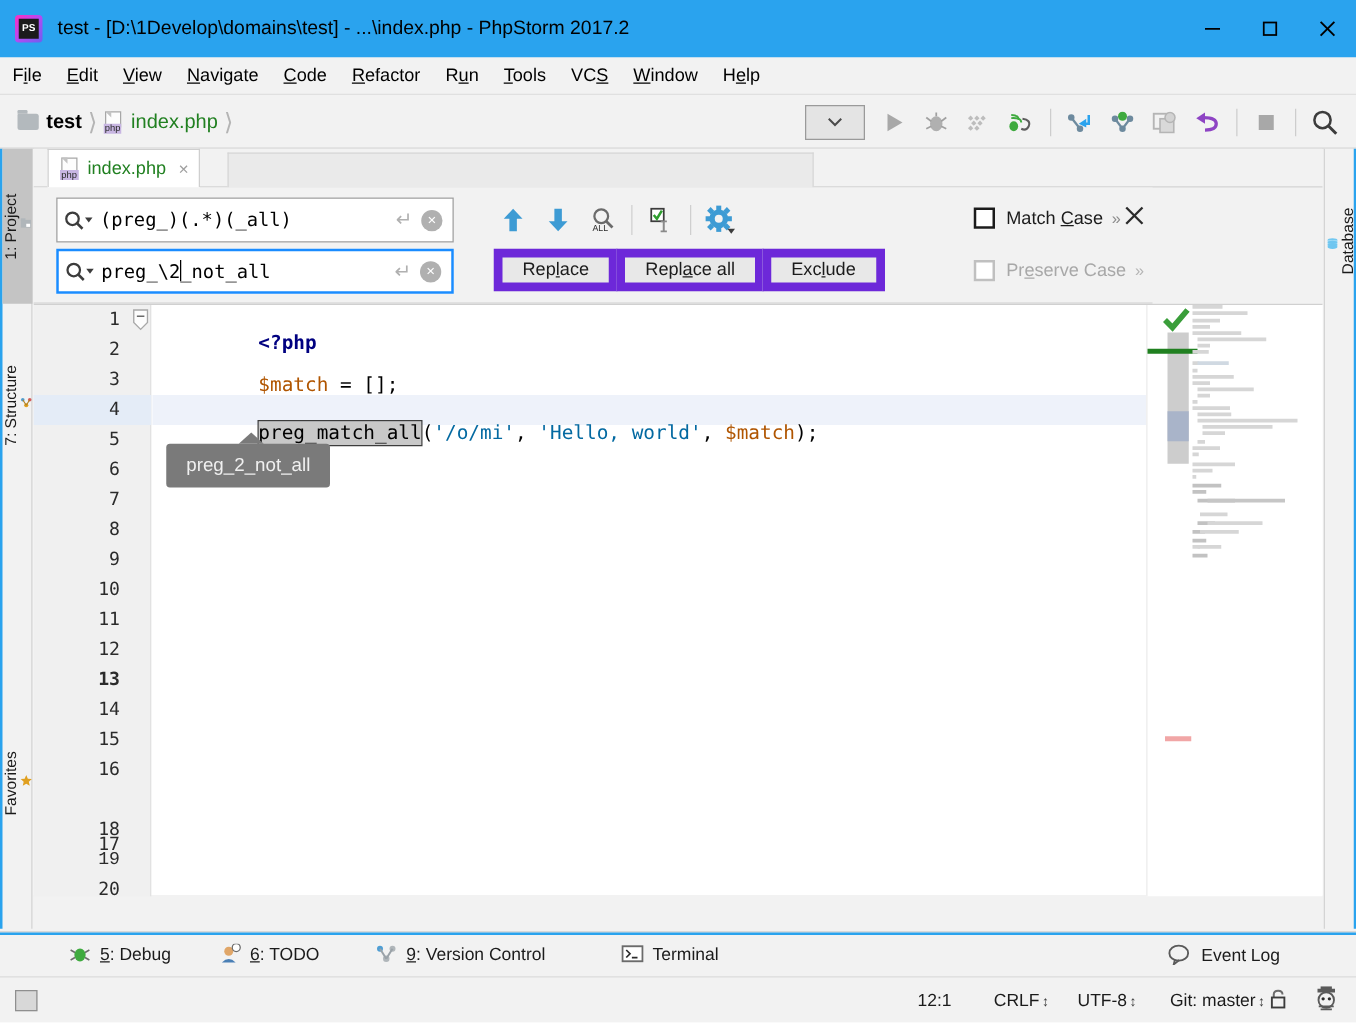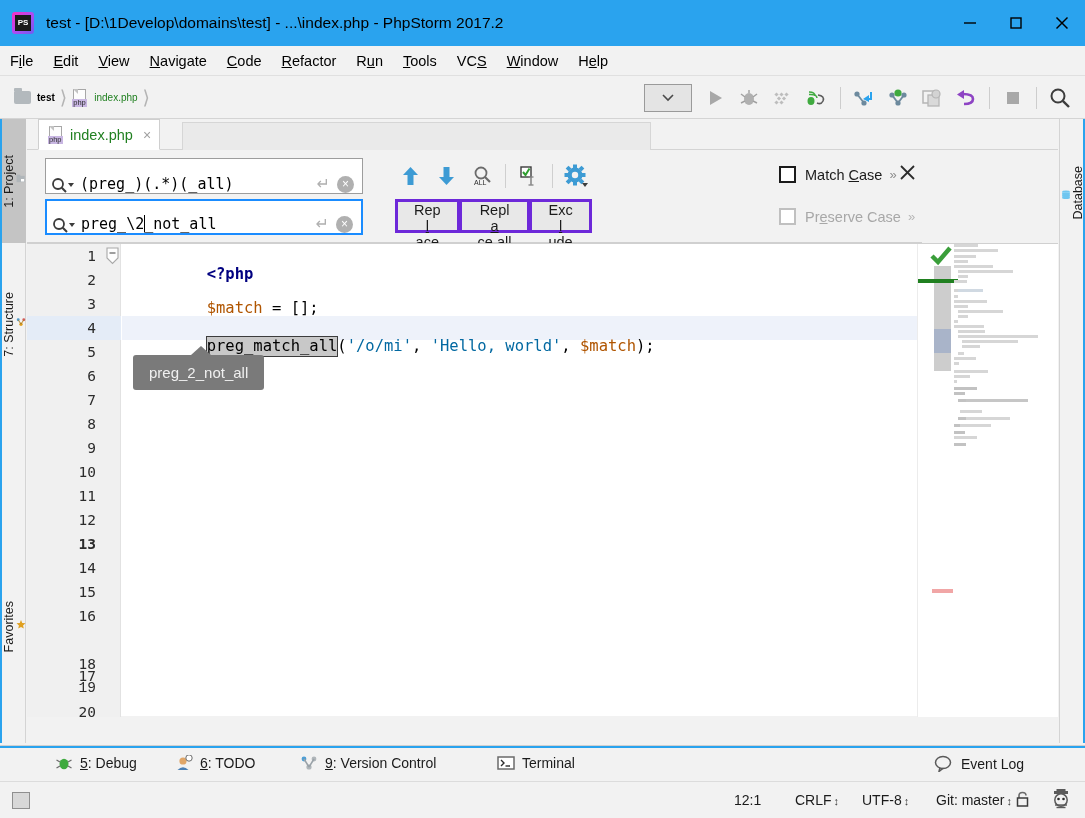--- a/index.html
+++ b/index.html
@@ -73,21 +73,21 @@
     width: 1085px; height: 42px;
     background: #f2f2f2;
     display: flex; align-items: center;
     border-bottom: 1px solid #d4d4d4;
   }
   .crumb { display: flex; align-items: center; }
   .crumb-sep {
     color: #b4b4b4; font-size: 19px; margin: 0 5px;
     font-family: "Liberation Sans", sans-serif;
   }
-  .crumb-label { font-size: 10px; white-space: nowrap; }
+  .crumb-label { font-size: 16px; white-space: nowrap; }
   .crumb-label.bold { font-weight: bold; color: #000; }
   .crumb-label.php { color: #218021; }
   .folder-ico {
     width: 17px; height: 13px; background: #b3b9bd;
     border-radius: 1px 2px 2px 2px; position: relative; margin-right: 6px;
   }
   .folder-ico::before {
     content: ""; position: absolute; top: -3px; left: 0;
     width: 8px; height: 3px; background: #b3b9bd; border-radius: 1px 1px 0 0;
   }
@@ -182,21 +182,21 @@
   }
 
   
   .findpanel {
     position: absolute; left: 27px; top: 150px;
     width: 895px; height: 93px;
     background: #f2f2f2;
     border-bottom: 1px solid #d0d0d0;
   }
   .findfield {
-    position: absolute; display: flex; align-items: flex-end;
+    position: absolute; display: flex; align-items: center;
     background: #fff; height: 36px;
   }
   .findfield.search { left: 18px; top: 8px; width: 318px; border: 1px solid #9d9d9d; }
   .findfield.replace { left: 18px; top: 49px; width: 318px; border: 2px solid #1a8cff; }
   .ff-mag {
     width: 34px; display: flex; align-items: center; justify-content: center;
     flex: 0 0 auto;
   }
   .ff-text {
     flex: 1 1 auto;
@@ -223,24 +223,24 @@
     display: flex; align-items: center; height: 36px;
   }
   .fi { width: 36px; height: 34px; display: flex; align-items: center; justify-content: center; }
   .fi-sep { width: 1px; height: 24px; background: #cfcfcf; margin: 0 5px; }
 
   .btnrow {
     position: absolute; left: 368px; top: 49px;
     display: flex; align-items: center;
   }
   .fbtn {
-    height: 34px; background: #e8e8e8; border: 3px solid #6d28d9;
+    height: 34px; background: #e8e8e8; border: 7px solid #6d28d9;
     margin-right: -1px; padding: 0 16px;
     font-size: 14.5px; color: #1b1b1b;
-    display: flex; align-items: center; flex-direction: column;
+    display: flex; align-items: center;
   }
   .fbtn u { text-decoration: underline; }
 
   .chk-row { position: absolute; display: flex; align-items: center; }
   .chk-row.mc { left: 752px; top: 16px; }
   .chk-row.pc { left: 752px; top: 58px; }
   .cbox {
     width: 17px; height: 17px; background: #fff;
     border: 2px solid #1b1b1b; margin-right: 9px;
   }

